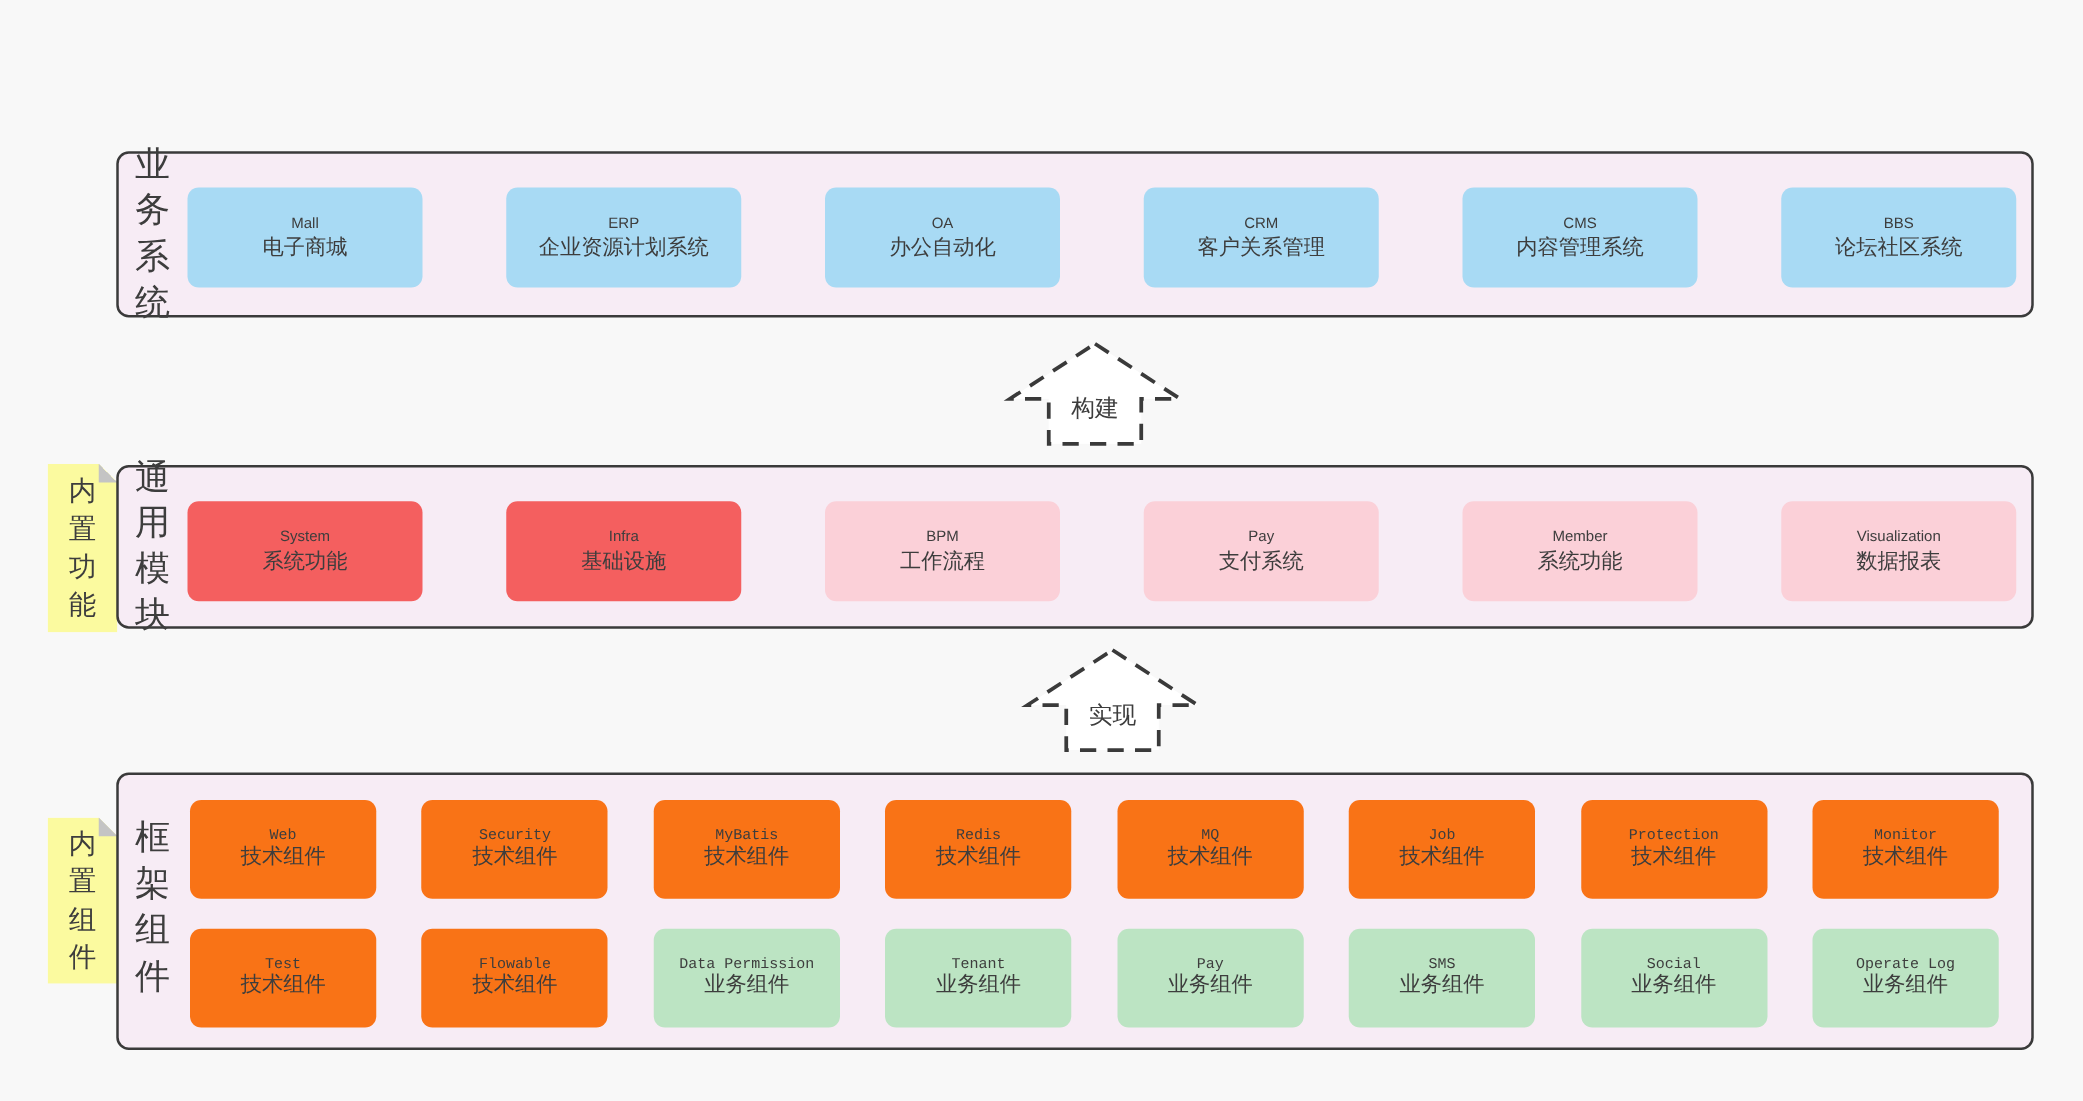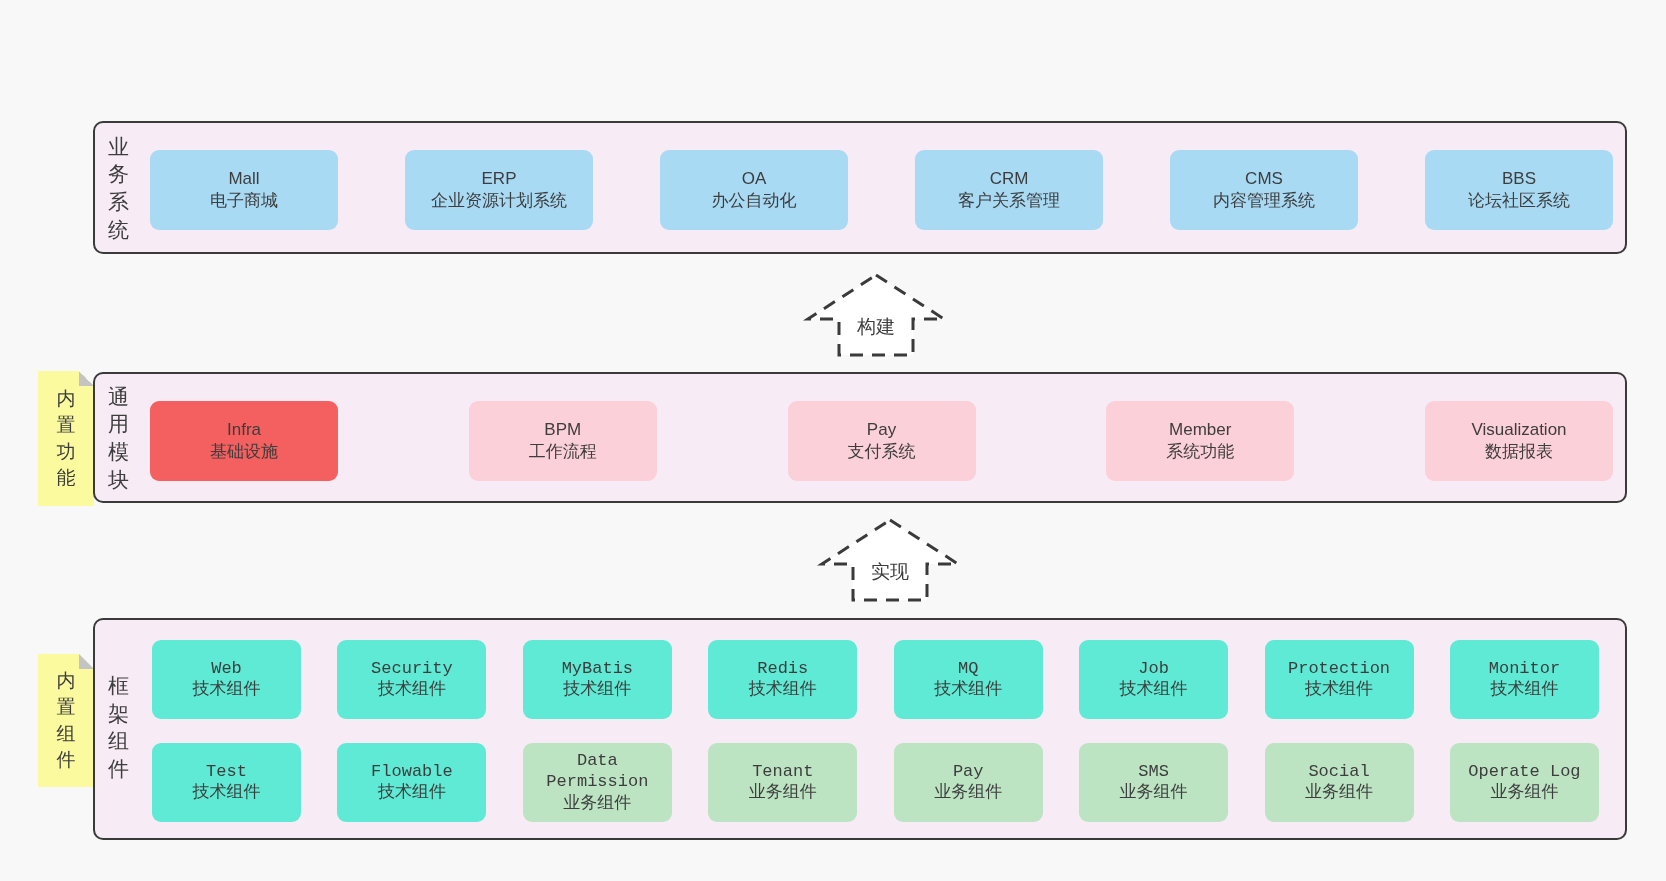--- a/index.html
+++ b/index.html
@@ -26,22 +26,22 @@
     z-index:2;
   }
   .layer-business  { top:121px; height:133px; }
   .layer-modules   { top:372px; height:131px; }
   .layer-framework { top:618px; height:222px;font-family:Liberation Mono, monospace; }
 
   .layer-label {
     position:absolute; left:13px; top:50%;
     transform:translateY(-50%);
     width:26px;
-    font-size:21px; line-height:1.32;
-    word-break:break-all; 
+    font-size:28px; line-height:1.32;
+    word-break:break-all; text-align:center;
     color:#3d3d3d;
   }
 
   
   .box-row {
     position:absolute;
     display:flex; justify-content:space-between;
   }
   .row6 { left:55px; right:12px; top:27px; height:80px; }
   .row8 { left:57px; right:26px; height:79px; }
@@ -53,42 +53,42 @@
     border-radius:9px;
     display:flex; flex-direction:column;
     justify-content:center; align-items:center;
     text-align:center;
     box-sizing:border-box;
     padding:2px 6px;
   }
   .row6 .box { width:188px; }
   .row8 .box { width:149px; }
 
-  .bn { font-size:17px; line-height:1.28; }
+  .bn { font-size:12px; line-height:1.28; }
   .bd { font-size:17px; line-height:1.3; }
 
   .c-blue       { background:#a8daf4; }
   .c-red        { background:#f45f5f; }
   .c-pink       { background:#fbd0d8; }
-  .c-green      { background:#5eead4; }
+  .c-green      { background:#f97316; }
   .c-lightgreen { background:#bce4c3; }
 
   
   .note {
     position:absolute; left:38px; width:56px;
     background:#fbfa9f;
     z-index:1;
     clip-path:polygon(0 0, calc(100% - 15px) 0, 100% 15px, 100% 100%, 0 100%);
     display:flex; align-items:center; justify-content:center;
   }
   .note-modules   { top:371px; height:135px; }
   .note-framework { top:654px; height:133px; }
   .note-text {
     width:24px;
-    font-size:19px; line-height:1.38;
+    font-size:22px; line-height:1.38;
     word-break:break-all; text-align:center;
     color:#3d3d3d;
   }
   .fold {
     position:absolute; top:0; right:0;
     width:15px; height:15px;
     background:linear-gradient(225deg, rgba(0,0,0,0) 50%, #c4c4c4 50%);
   }
 
   
@@ -155,20 +155,24 @@
       <polygon points="70,2 138,46 107,46 107,82 33,82 33,46 2,46"></polygon>
       <rect x="42" y="40" width="56" height="27" fill="#ffffff"></rect>
       <text x="70" y="60" text-anchor="middle">构建</text>
     </svg>
   </div>
 
   <section class="layer layer-modules">
     <div class="layer-label">通用模块</div>
     <div class="box-row row6">
       <div class="box c-red">
+        <div class="bn">System</div>
+        <div class="bd">系统功能</div>
+      </div>
+      <div class="box c-red">
         <div class="bn">Infra</div>
         <div class="bd">基础设施</div>
       </div>
       <div class="box c-pink">
         <div class="bn">BPM</div>
         <div class="bd">工作流程</div>
       </div>
       <div class="box c-pink">
         <div class="bn">Pay</div>
         <div class="bd">支付系统</div>

